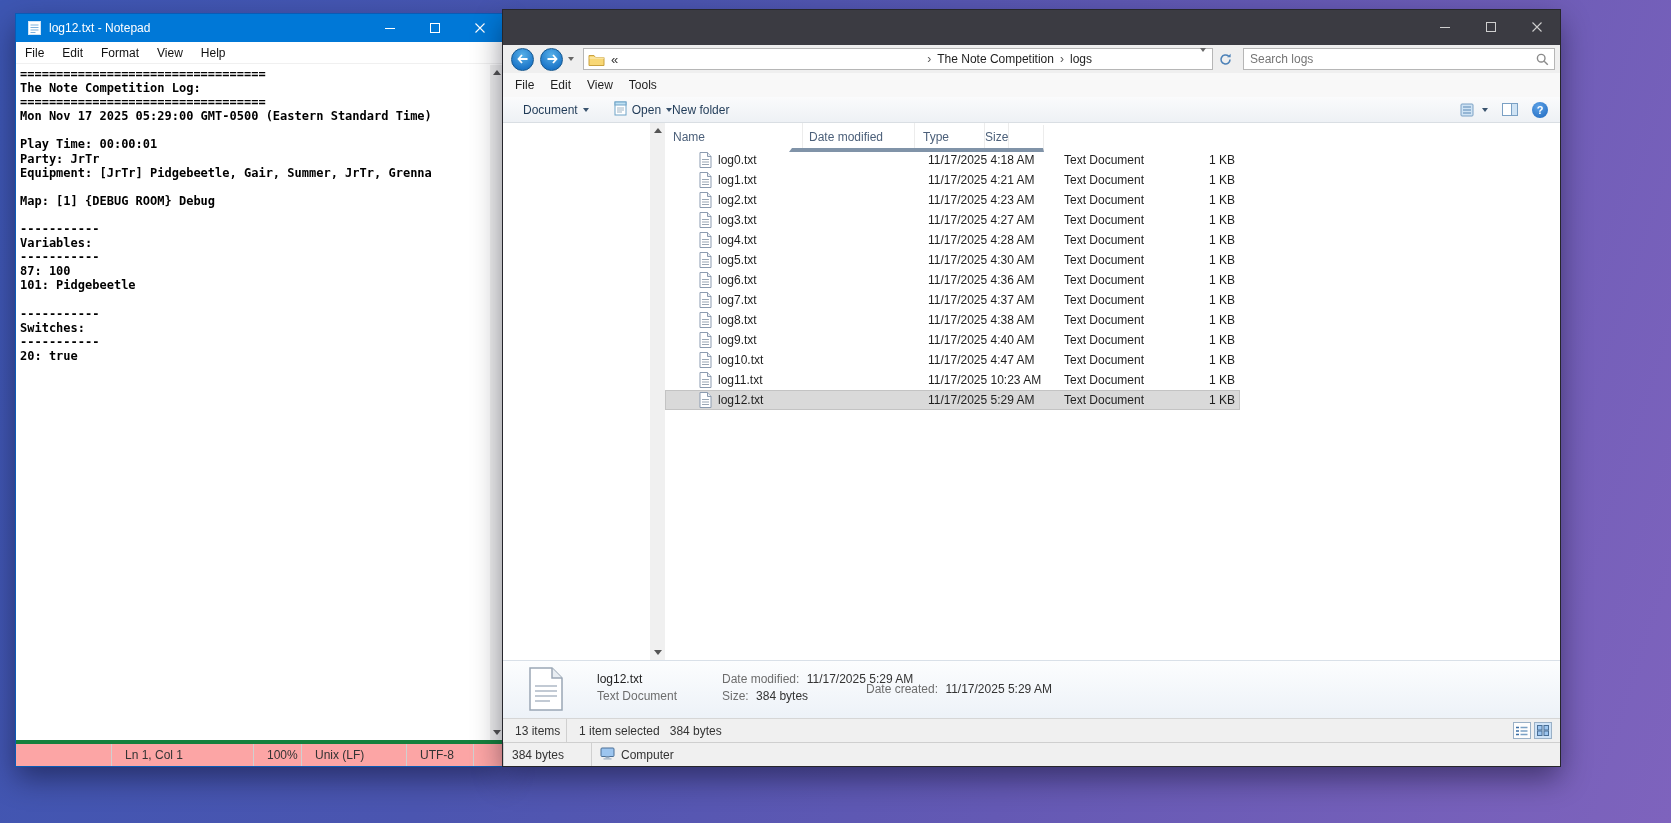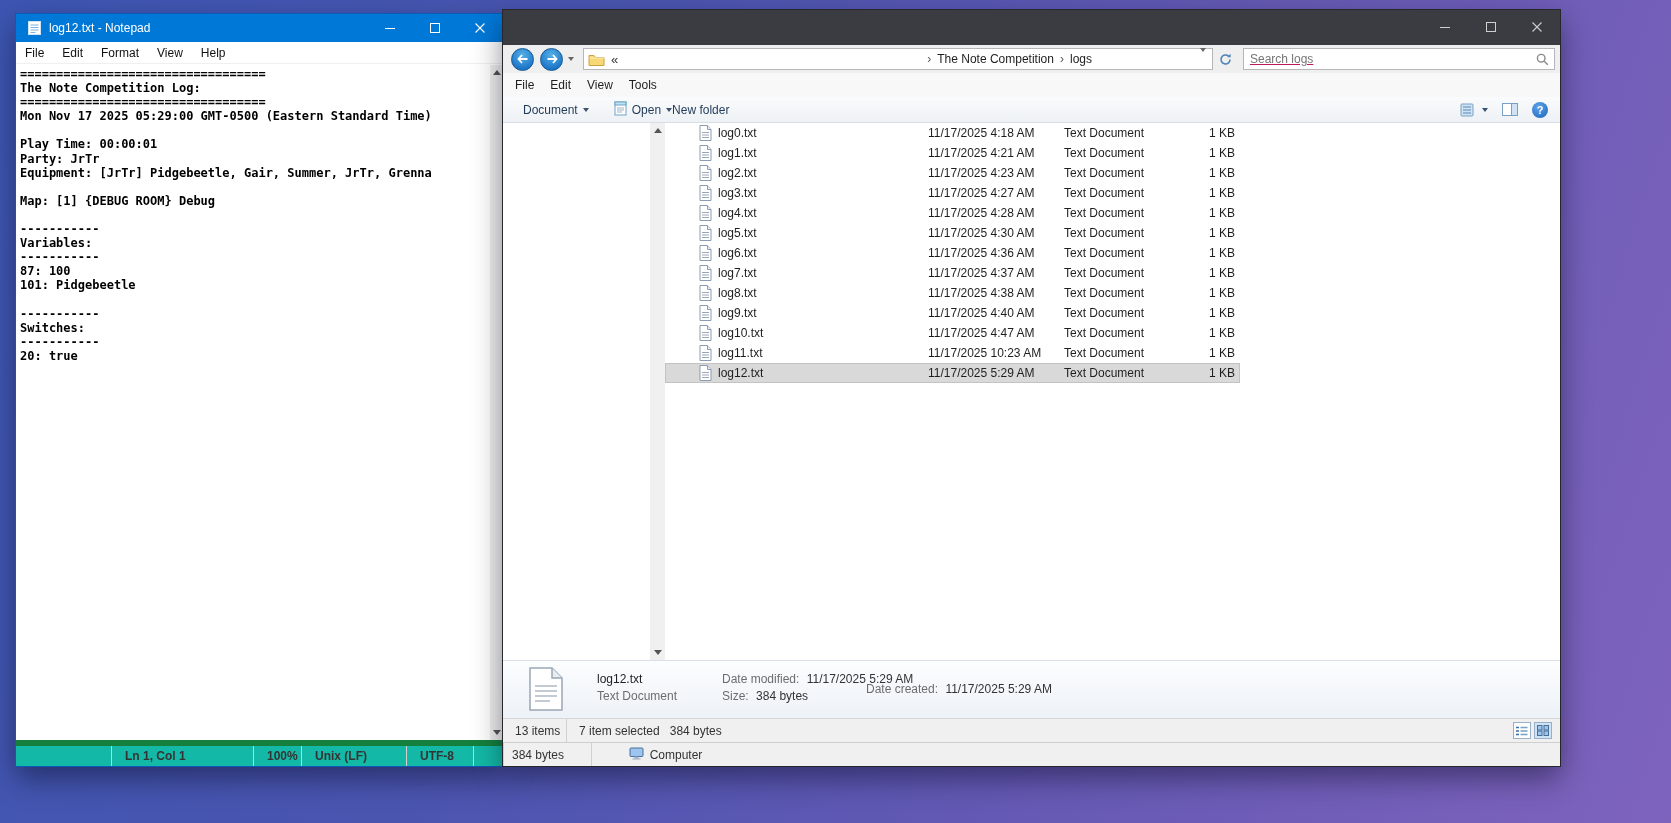--- a/index.html
+++ b/index.html
@@ -21,22 +21,22 @@
   .np-menubar span { padding:0 9px; color:#111; }
   .np-body { position:absolute; top:51px; left:0; right:0; bottom:26px; }
   .np-text { position:absolute; left:0; top:0; right:13px; bottom:0; background:#fff; overflow:hidden;
     white-space:pre; padding:2px 0 0 4px; color:#000;
     font-family:"DejaVu Sans Mono",monospace; font-weight:bold; font-size:12px; line-height:14.1px; }
   .np-scroll { position:absolute; right:0; top:0; width:13px; bottom:0; background:#f0f0f0; }
   .sb-arr { position:absolute; left:0; right:0; height:15px; display:flex; align-items:center; justify-content:center; }
   .sb-arr.up { top:0; } .sb-arr.down { bottom:0; }
   .tri-up { width:0; height:0; border-left:4px solid transparent; border-right:4px solid transparent; border-bottom:5px solid #555; }
   .tri-down { width:0; height:0; border-left:4px solid transparent; border-right:4px solid transparent; border-top:5px solid #555; }
-  .np-status { position:absolute; left:0; right:0; bottom:0; height:26px; background:#14b8a6;
-    border-top:6px solid #15803d; display:flex; align-items:center; color:#333;font-weight:bold; }
+  .np-status { position:absolute; left:0; right:0; bottom:0; height:26px; background:#fca5a5;
+    border-top:4px solid #15803d; display:flex; align-items:center; color:#333; }
   .np-status .cell { height:100%; display:flex; align-items:center; padding-left:13px; }
   .np-status .c0 { width:95px; padding-left:0; }
   .np-status .c1 { width:142px; border-left:1px solid #d0d0d0; }
   .np-status .c2 { width:48px;  border-left:1px solid #d0d0d0; }
   .np-status .c3 { width:105px; border-left:1px solid #d0d0d0; }
   .np-status .c4 { width:68px;  border-left:1px solid #d0d0d0; border-right:1px solid #d0d0d0; }
 
   
   .explorer { left:503px; top:10px; width:1057px; height:756px; background:#f0f0f0;
     box-shadow:0 0 0 1px #26262c, 0 12px 28px rgba(0,0,20,.45); }
@@ -52,21 +52,21 @@
   .addr-folder { margin-left:4px; display:flex; }
   .addr-overflow { margin-left:6px; color:#333; font-size:13px; }
   .addr-spacer { width:306px; }
   .crumb-sep { color:#555; padding:0 3px; font-size:12px; }
   .crumb-sep::after { content:"\203A"; }
   .crumb { color:#1e1e1e; padding:0 3px; white-space:nowrap; }
   .addr-drop { margin-left:auto; margin-right:6px; }
   .refreshbtn { width:20px; height:22px; margin-left:2px; display:flex; align-items:center; justify-content:center; }
   .searchbox { margin-left:8px; margin-right:5px; flex:1; height:22px; background:#fff; border:1px solid #b6b6b6;
     display:flex; align-items:center; }
-  .searchbox input { flex:1; border:none; outline:none; font:12px "Liberation Sans",sans-serif; color:#be185d; padding-left:6px; background:transparent;text-decoration:underline; }
+  .searchbox input { flex:1; border:none; outline:none; font:12px "Liberation Sans",sans-serif; color:#be185d; padding-left:6px; background:transparent; }
   .searchbox .mag { margin-right:5px; display:flex; }
   .ex-menubar { height:24px; background:#f8f8f8; display:flex; align-items:center; padding-left:4px; color:#1e1e1e; }
   .ex-menubar span { padding:0 8px; }
   .ex-toolbar { height:26px; background:linear-gradient(#fafbfc,#eef1f5); border-bottom:1px solid #d9dee3;
     display:flex; align-items:center; color:#1f3a57; }
   .tb-item { display:flex; align-items:center; gap:5px; }
   .tb-organize { margin-left:20px; } .tb-open { margin-left:25px; } .tb-newfolder { }
   .tb-right { margin-left:auto; margin-right:12px; display:flex; align-items:center; gap:14px; }
   .caret-down { width:0; height:0; border-left:3.5px solid transparent; border-right:3.5px solid transparent; border-top:4px solid #3a536e; }
   .help-icon { width:16px; height:16px; border-radius:50%; background:radial-gradient(circle at 40% 30%, #5ea3e8, #1c66bd);
@@ -107,21 +107,21 @@
   .ib-count { width:64px; padding-left:12px; height:100%; display:flex; align-items:center; border-right:1px solid #d0d0d0; }
   .ib-sel { padding-left:12px; display:flex; gap:10px; }
   .ib-views { margin-left:auto; margin-right:8px; display:flex; gap:3px; }
   .ib-viewbtn { width:18px; height:17px; border:1px solid #9ab0c6; background:#fdfdfd; display:flex; align-items:center; justify-content:center; }
   .ib-viewbtn.active { background:#cfe3f7; }
 
   .ex-status2 { position:absolute; top:732px; left:0; right:0; height:24px; background:#f0f0f0;
     border-top:1px solid #cfcfcf; display:flex; align-items:center; color:#333; }
   .st2-info { flex:1; padding-left:6px; white-space:nowrap; overflow:hidden; }
   .st2-size { width:88px; height:100%; display:flex; align-items:center; padding-left:8px; border-left:1px solid #d0d0d0; }
-  .st2-comp { width:140px; height:100%; display:flex; align-items:center; gap:6px; padding-left:8px; border-left:1px solid #d0d0d0;justify-content:center; }
+  .st2-comp { width:140px; height:100%; display:flex; align-items:center; gap:6px; padding-left:8px; border-left:1px solid #d0d0d0; }
 </style>
 </head>
 <body>
 
 <div class="desktop">
 
   <div class="window notepad">
     <div class="np-titlebar">
       <span class="np-appicon">
         <svg width="15" height="16" viewBox="0 0 15 16">
@@ -314,20 +314,28 @@
         <div class="navpane-scroll">
           <span class="sb-arr up">
               <span class="tri-up"></span>
             </span>
           <span class="sb-arr down">
               <span class="tri-down"></span>
             </span>
         </div>
       </div>
       <div class="filearea">
+        <div class="cols">
+
+          <span class="sort-caret"></span>
+        <span>Name</span>
+            <span>Date modified</span>
+            <span>Type</span>
+            <span>Size</span>
+          </div>
         <div>
 
             <div class="filerow">
               <span class="c-name">
                 <span class="fileicon">
                   <svg width="13" height="16" viewBox="0 0 13 16">
                     <path d="M1 0.5h7.5L12 4.5V15.5H1z" fill="#fff" stroke="#8b9bb0"></path>
                     <path d="M8.5 0.5V4.5H12" fill="#e8edf2" stroke="#8b9bb0"></path>
                     <path d="M3 7.5h7M3 10h7M3 12.5h7" stroke="#9aa7b5" stroke-width="1"></path>
                   </svg>
@@ -554,21 +562,21 @@
       </span>
       <span class="det-c3">
         <span class="det-lab">Date created:</span>
         <span class="det-val">11/17/2025 5:29 AM</span>
       </span>
     </div>
 
     <div class="ex-itemsbar">
       <span class="ib-count">13 items</span>
       <span class="ib-sel">
-        <span>7 item selected</span>
+        <span>1 item selected</span>
         <span>384 bytes</span>
       </span>
       <span class="ib-views">
         <span class="ib-viewbtn">
           <svg width="12" height="10" viewBox="0 0 12 10">
               <path d="M0 1.5h3M0 5h3M0 8.5h3" stroke="#3a6ea5" stroke-width="1.5"></path>
               <path d="M4.5 1.5h7M4.5 5h7M4.5 8.5h7" stroke="#7aa0c4" stroke-width="1.5"></path>
             </svg>
         </span>
         <span class="ib-viewbtn active">

